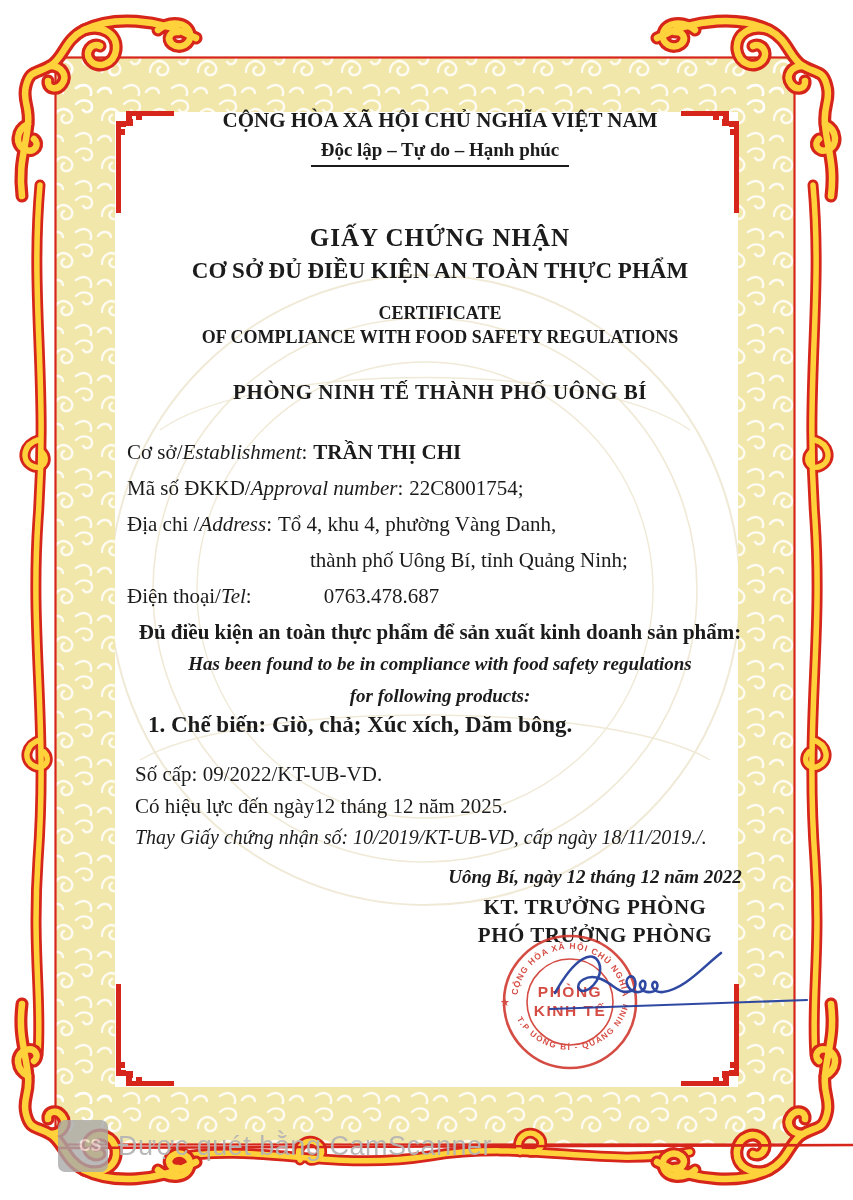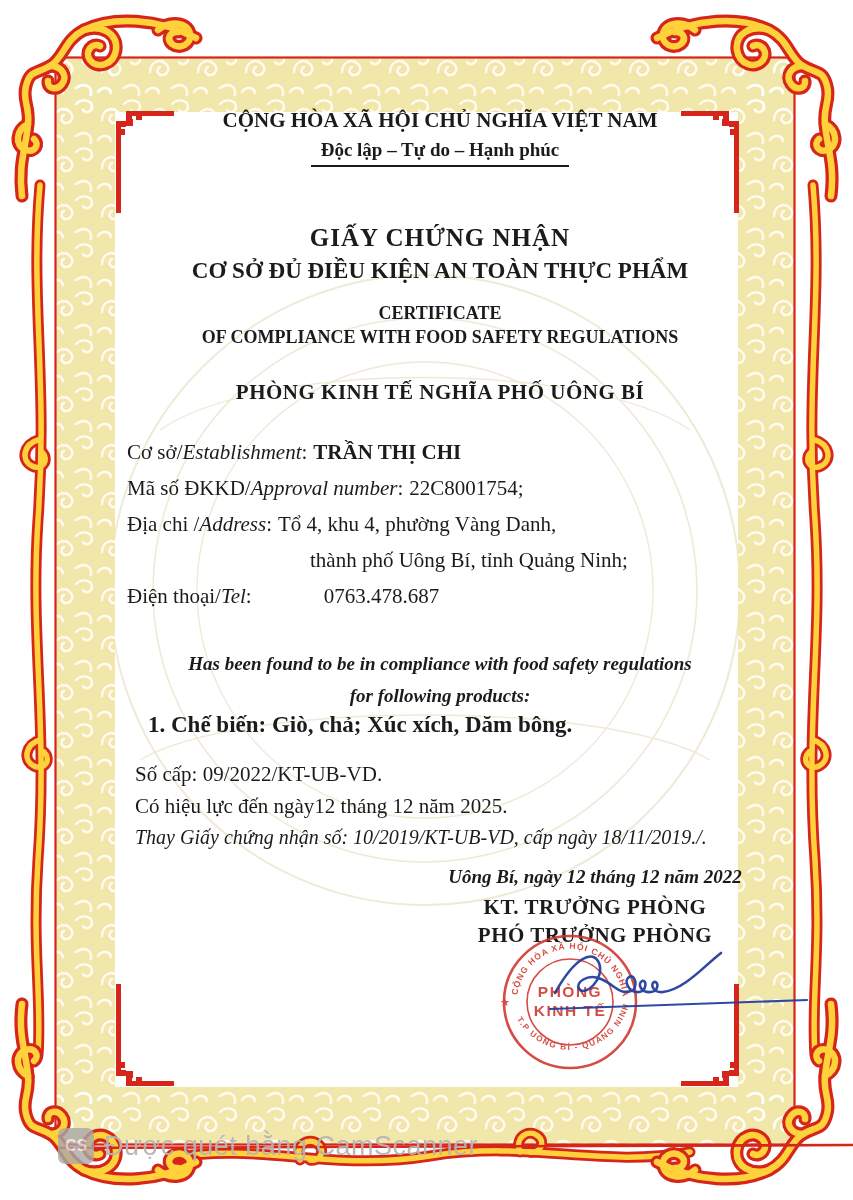--- a/index.html
+++ b/index.html
@@ -24,23 +24,23 @@
   .statement-en{font-size:19px;font-weight:bold;font-style:italic;}
   .products{font-size:23px;font-weight:bold;}
   .issue{font-size:21px;}
   .issue-it{font-size:20px;font-style:italic;}
   .sig-center{position:absolute;left:385px;width:420px;text-align:center;}
   .place-date{font-size:19px;font-weight:bold;font-style:italic;}
   .sig-title{font-size:21px;font-weight:bold;letter-spacing:.5px;}
   .signer{font-size:21px;font-weight:bold;}
   .scan-bar{position:absolute;left:58px;top:1124px;height:44px;display:flex;align-items:center;gap:10px;
     font-family:"Liberation Sans","DejaVu Sans",sans-serif;}
-  .cs-icon{width:36px;height:36px;border-radius:7px;background:#a9a9a9;opacity:.8;display:flex;
+  .cs-icon{width:36px;height:52px;border-radius:7px;background:#a9a9a9;opacity:.8;display:flex;
     align-items:center;justify-content:center;color:#eceaea;font-weight:bold;font-size:16px;
-    font-family:"Liberation Sans",sans-serif;}
+    font-family:"Liberation Sans",sans-serif;padding-left:14px;}
   .scan-text{font-size:27px;color:#b5b5b5;letter-spacing:.5px;opacity:.95;}
 </style>
 </head>
 <body>
 
 <div class="page">
 
   <svg class="frame-svg" viewBox="0 0 853 1200" xmlns="http://www.w3.org/2000/svg">
     <defs>
       <pattern id="scrolls" width="48" height="48" patternUnits="userSpaceOnUse">
@@ -139,36 +139,37 @@
     <div class="nat">CỘNG HÒA XÃ HỘI CHỦ NGHĨA VIỆT NAM</div>
     <div style="margin-top:6px">
       <span class="motto">Độc lập – Tự do – Hạnh phúc</span>
     </div>
   </div>
 
   <div class="center-block title-vi1" style="top:224px">GIẤY CHỨNG NHẬN</div>
   <div class="center-block title-en" style="top:303px">CERTIFICATE</div>
   <div class="center-block title-vi2" style="top:258px">CƠ SỞ ĐỦ ĐIỀU KIỆN AN TOÀN THỰC PHẨM</div>
   <div class="center-block title-en" style="top:327px">OF COMPLIANCE WITH FOOD SAFETY REGULATIONS</div>
-  <div class="center-block authority" style="top:380px">PHÒNG KINH TẾ NGHĨA PHỐ UÔNG BÍ</div>
+  <div class="center-block authority" style="top:380px">PHÒNG NINH TẾ THÀNH PHỐ UÔNG BÍ</div>
 
   <div class="line" style="top:440px">
     <span>Cơ sở/</span><span class="it">Establishment</span><span class="sep">:</span><span class="bold">TRẦN THỊ CHI</span>
   </div>
   <div class="line" style="top:476px">
     <span>Mã số ĐKKD/</span><span class="it">Approval number</span><span class="sep">:</span><span>22C8001754;</span>
   </div>
   <div class="line" style="top:512px">
     <span>Địa chi /</span><span class="it">Address</span><span class="sep">:</span><span>Tổ 4, khu 4, phường Vàng Danh,</span>
   </div>
   <div class="line" style="top:548px;left:310px">thành phố Uông Bí, tỉnh Quảng Ninh;</div>
   <div class="line" style="top:584px">
     <span>Điện thoại/</span><span class="it">Tel</span><span>:</span><span style="display:inline-block;width:72px"></span><span>0763.478.687</span>
   </div>
 
+  <div class="center-block statement-vi" style="top:620px">Đủ điều kiện an toàn thực phẩm để sản xuất kinh doanh sản phẩm:</div>
   <div class="center-block statement-en" style="top:653px">Has been found to be in compliance with food safety regulations</div>
   <div class="center-block statement-en" style="top:685px">for following products:</div>
   <div class="line products" style="top:712px;left:148px">1. Chế biến: Giò, chả; Xúc xích, Dăm bông.</div>
 
   <div class="line issue" style="top:762px;left:135px">Số cấp: 09/2022/KT-UB-VD.</div>
   <div class="line issue" style="top:794px;left:135px">Có hiệu lực đến ngày12 tháng 12 năm 2025.</div>
   <div class="line issue-it" style="top:826px;left:135px">Thay Giấy chứng nhận số: 10/2019/KT-UB-VD, cấp ngày 18/11/2019./.</div>
 
   <div class="sig-center place-date" style="top:866px">Uông Bí, ngày 12 tháng 12 năm 2022</div>
   <div class="sig-center sig-title" style="top:895px">KT. TRƯỞNG PHÒNG</div>

